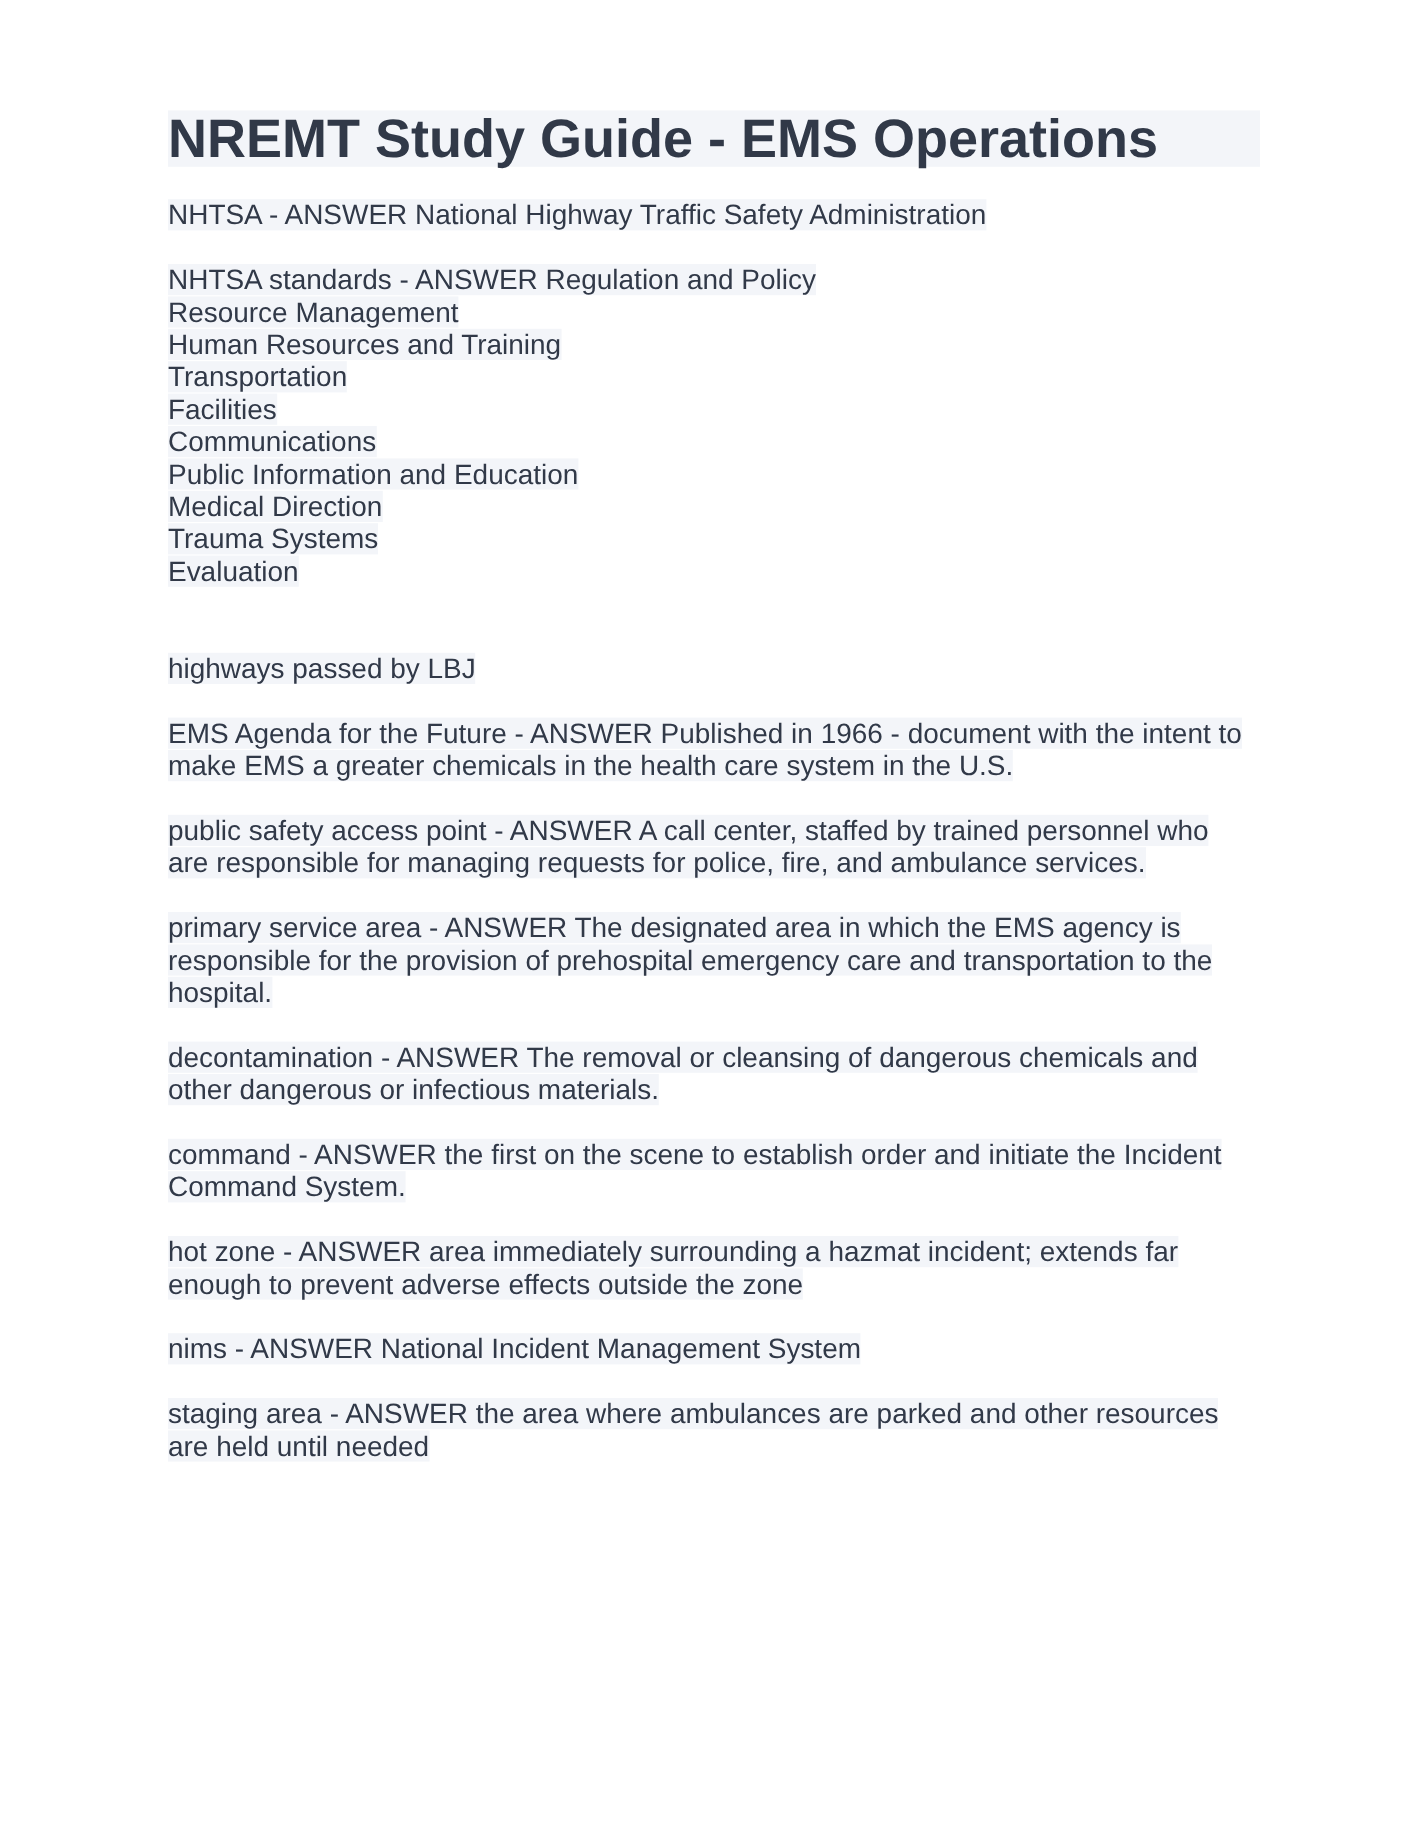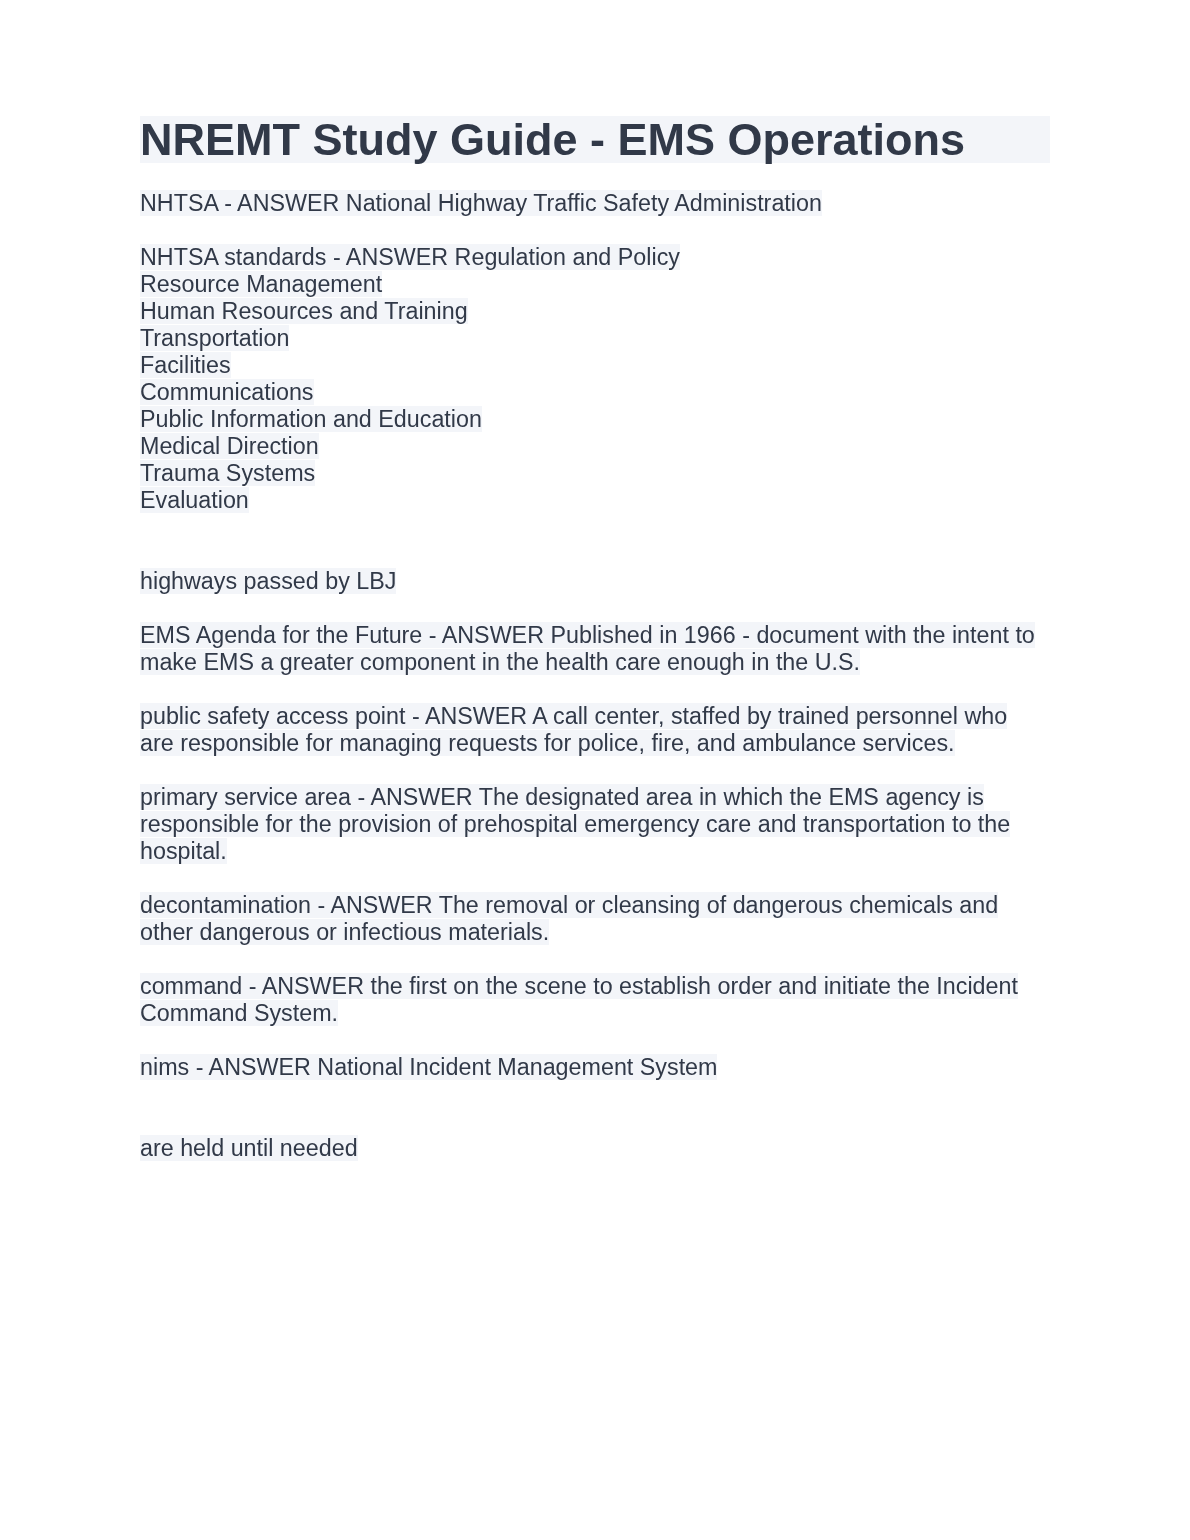--- a/index.html
+++ b/index.html
@@ -15,21 +15,21 @@
   body {
     width: 1190px;
     height: 1540px;
     background: var(--page-bg);
     font-family: "Liberation Sans", sans-serif;
     overflow: hidden;
   }
   .page {
     width: 1190px;
     height: 1540px;
-    padding: 116px 140px 0 140px;
+    padding: 92px 140px 0 140px;
   }
   .title {
     margin: 0;
     font-size: 45px;
     font-weight: bold;
     line-height: 47px;
     letter-spacing: 0;
     color: var(--text);
     background: var(--hl);
     width: 910px;
@@ -49,21 +49,22 @@
 </style>
 </head>
 <body>
 
 <div class="page">
   <h1 class="title">NREMT Study Guide - EMS Operations</h1>
   <div id="doc-body">
       <p class="para"><span class="hl">NHTSA - ANSWER National Highway Traffic Safety Administration</span></p>
       <p class="para"><span class="hl">NHTSA standards - ANSWER Regulation and Policy</span><br><span class="hl">Resource Management</span><br><span class="hl">Human Resources and Training</span><br><span class="hl">Transportation</span><br><span class="hl">Facilities</span><br><span class="hl">Communications</span><br><span class="hl">Public Information and Education</span><br><span class="hl">Medical Direction</span><br><span class="hl">Trauma Systems</span><br><span class="hl">Evaluation</span></p>
       <p class="para"><br><span class="hl">highways passed by LBJ</span></p>
-      <p class="para"><span class="hl">EMS Agenda for the Future - ANSWER Published in 1966 - document with the intent to</span><br><span class="hl">make EMS a greater component in the health care enough in the U.S.</span></p>
+      <p class="para"><span class="hl">EMS Agenda for the Future - ANSWER Published in 1966 - document with the intent to</span><br><span class="hl">make EMS a greater chemicals in the health care system in the U.S.</span></p>
       <p class="para"><span class="hl">public safety access point - ANSWER A call center, staffed by trained personnel who</span><br><span class="hl">are responsible for managing requests for police, fire, and ambulance services.</span></p>
       <p class="para"><span class="hl">primary service area - ANSWER The designated area in which the EMS agency is</span><br><span class="hl">responsible for the provision of prehospital emergency care and transportation to the</span><br><span class="hl">hospital.</span></p>
       <p class="para"><span class="hl">decontamination - ANSWER The removal or cleansing of dangerous chemicals and</span><br><span class="hl">other dangerous or infectious materials.</span></p>
       <p class="para"><span class="hl">command - ANSWER the first on the scene to establish order and initiate the Incident</span><br><span class="hl">Command System.</span></p>
+      <p class="para"><span class="hl">hot zone - ANSWER area immediately surrounding a hazmat incident; extends far</span><br><span class="hl">enough to prevent adverse effects outside the zone</span></p>
       <p class="para"><span class="hl">nims - ANSWER National Incident Management System</span></p>
-      <p class="para"><br><span class="hl">are held until needed</span></p>
+      <p class="para"><span class="hl">staging area - ANSWER the area where ambulances are parked and other resources</span><br><span class="hl">are held until needed</span></p>
     </div>
 </div>
 
 </body></html>

